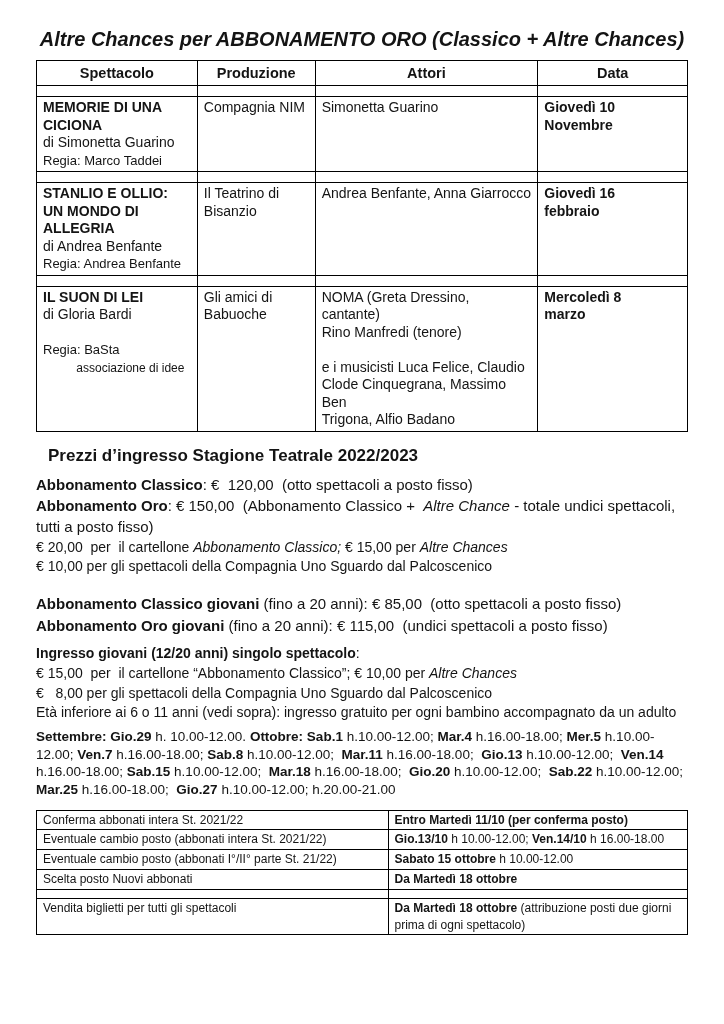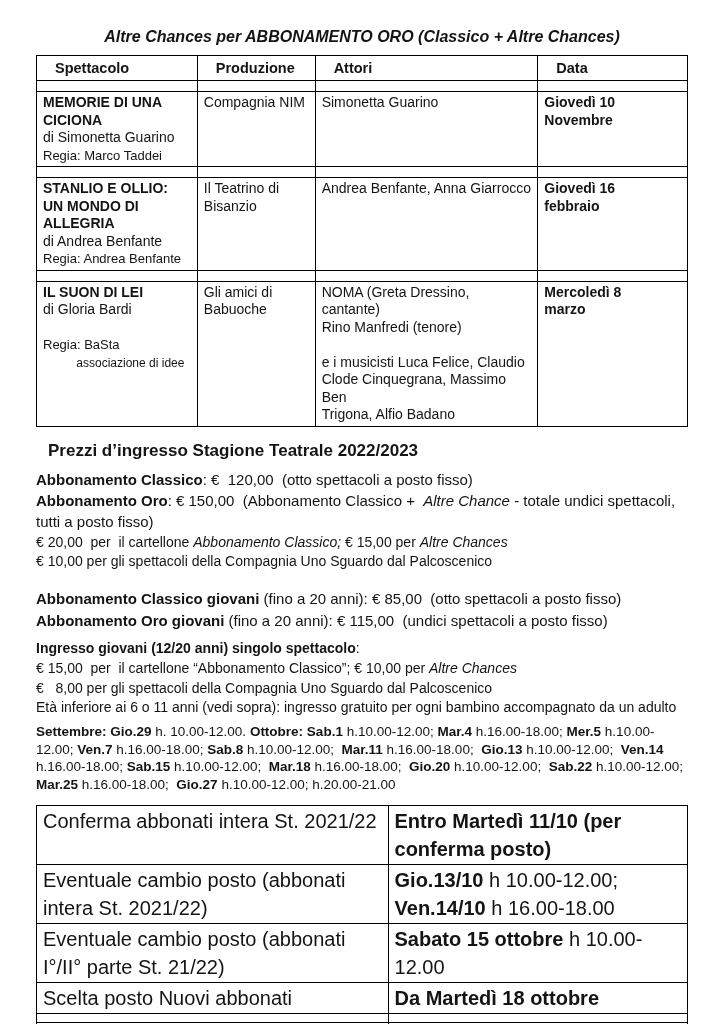--- a/index.html
+++ b/index.html
@@ -5,55 +5,55 @@
   * { margin:0; padding:0; box-sizing:border-box; }
   html, body { background:#ffffff; }
   body {
     width:724px; height:1024px; overflow:hidden;
     font-family:"Liberation Sans","DejaVu Sans",sans-serif;
     color:#141414;
   }
   .page { padding:28px 36px 0 36px; }
 
   .doc-title {
-    text-align:center; font-size:16px; font-weight:700; font-style:italic;
+    text-align:center; font-size:20px; font-weight:700; font-style:italic;
     margin-bottom:9px;
   }
 
   
   .b { font-weight:700; }
   .i { font-style:italic; }
   .sm { font-size:13px; }
   .xs { font-size:12px; }
 
   table { width:100%; border-collapse:collapse; }
   table, th, td { border:1.5px solid #000; }
 
   .shows td, .shows th {
     vertical-align:top; text-align:left;
     padding:2px 6px; font-size:14px; line-height:1.25;
     white-space:pre-wrap;
   }
-  .shows th { font-size:14.5px; font-weight:700; padding:3px 18px; }
+  .shows th { font-size:14.5px; font-weight:700; padding:3px 0;text-align:center; }
   .shows tr.spacer td { height:11px; padding:0; }
   .shows .c1 { width:24.7%; } .shows .c2 { width:18.1%; }
   .shows .c3 { width:34.2%; } .shows .c4 { width:23%; }
 
   .sect-heading { font-size:17px; font-weight:700; margin:14px 0 8px 12px; }
 
   p.lg { font-size:15px; line-height:1.42; white-space:pre-wrap; }
   p.md { font-size:14px; line-height:1.42; white-space:pre-wrap; }
   .mt8 { margin-top:8px; } .mt16 { margin-top:16px; } .mt10 { margin-top:10px; }
 
   .cal-body { font-size:13.5px; line-height:1.3; margin-top:5px; white-space:pre-wrap; }
 
   .schedule { margin-top:11px; }
   .schedule td {
     vertical-align:top; text-align:left;
-    padding:1px 6px; font-size:20px; line-height:1.4;
+    padding:1px 6px; font-size:12px; line-height:1.4;
     white-space:pre-wrap;
   }
   .schedule tr.spacer td { height:9px; padding:0; }
   .schedule .sc1 { width:54%; } .schedule .sc2 { width:46%; }
 </style>
 </head>
 <body>
 
 <div class="page">
 

